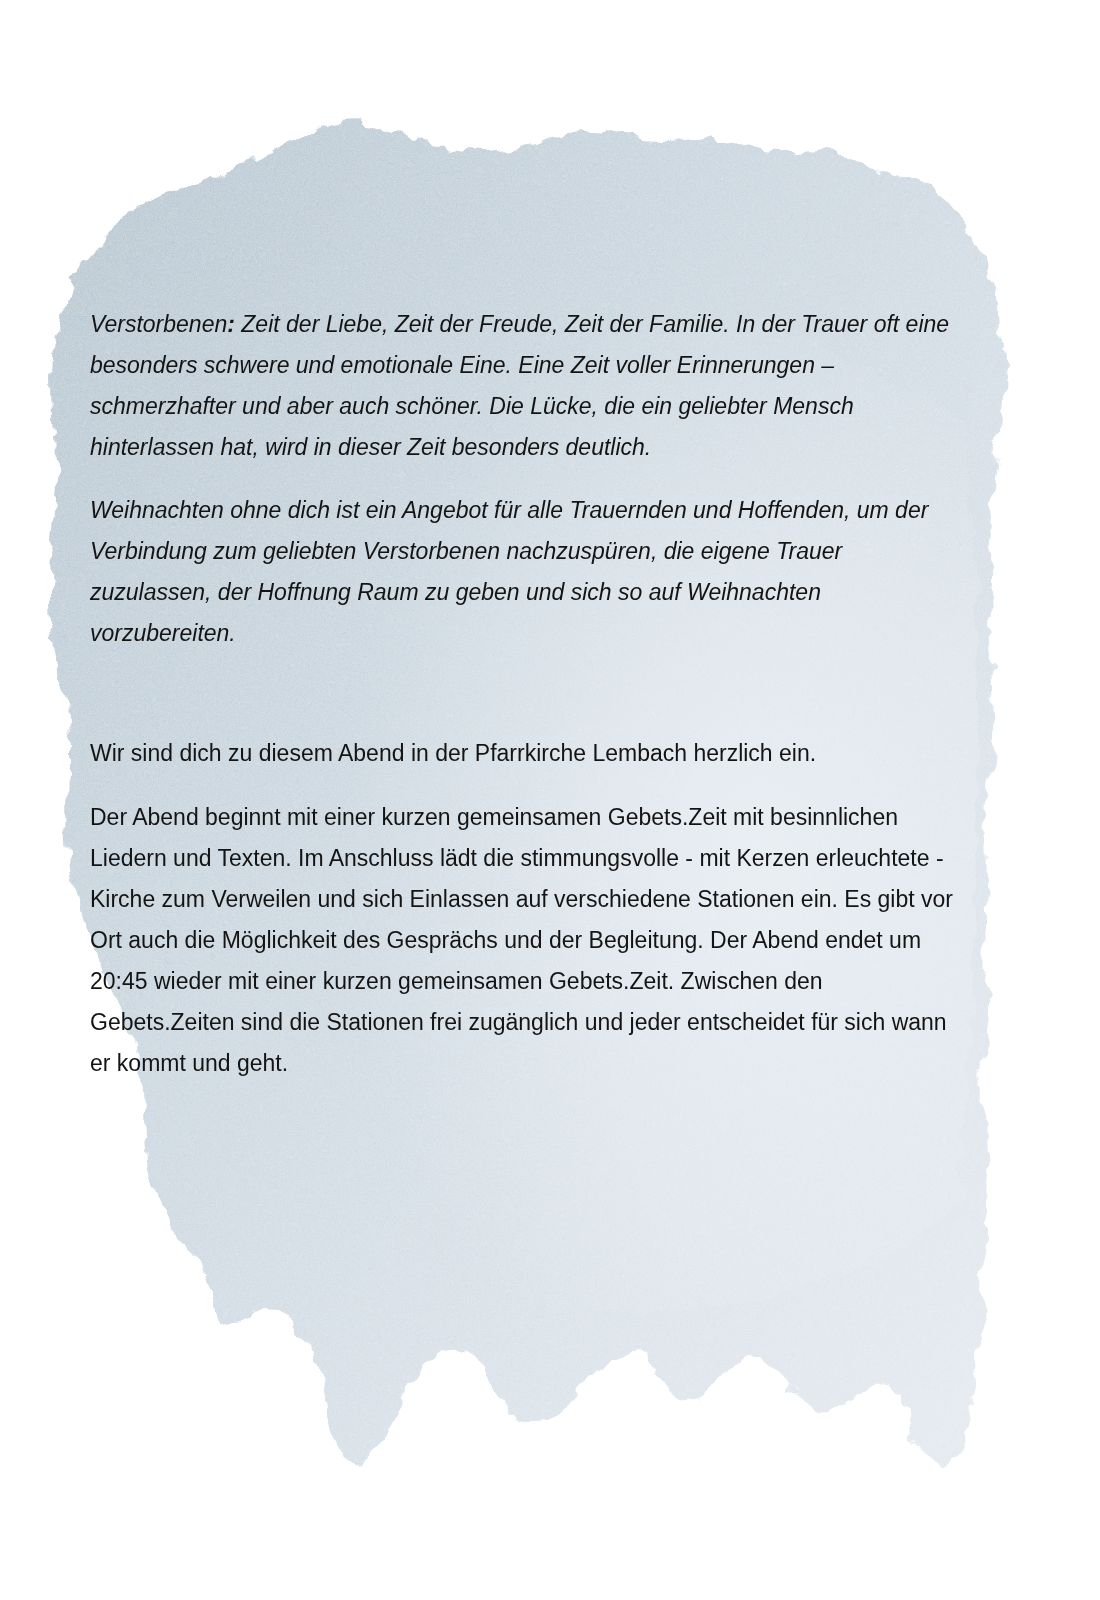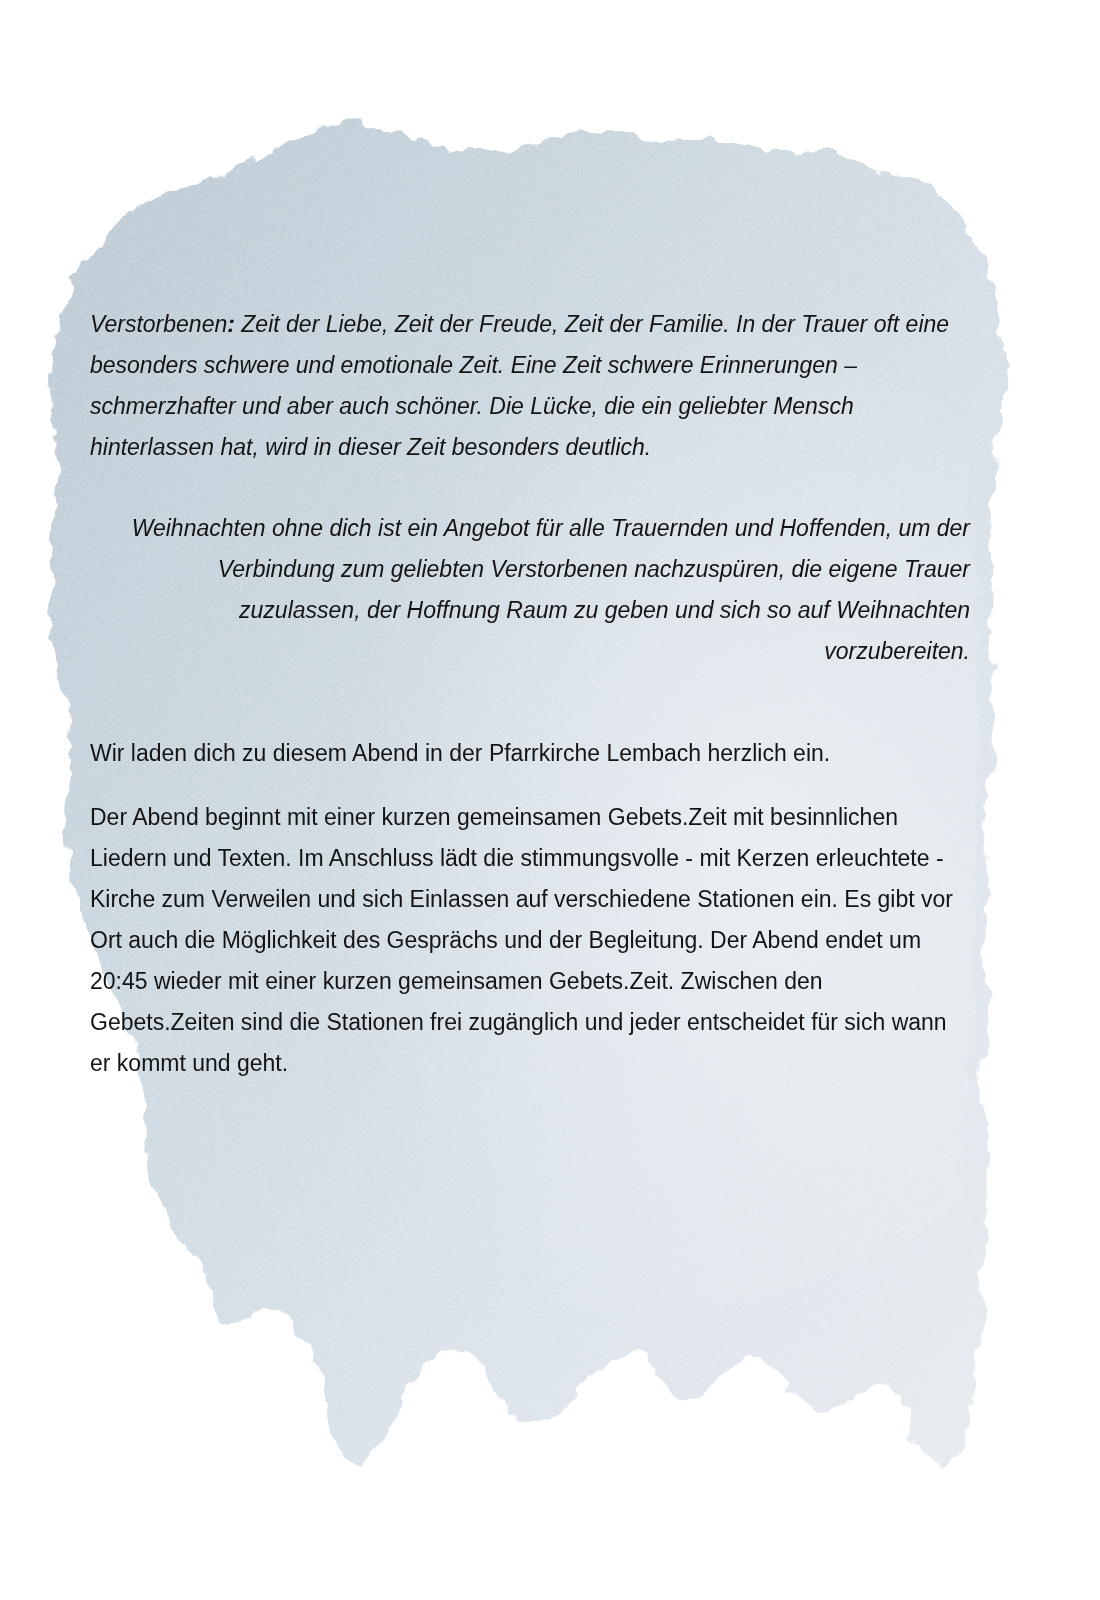--- a/index.html
+++ b/index.html
@@ -115,18 +115,18 @@
     <path fill="url(#washLight)" d="
       M 300 300 C 500 260, 800 300, 960 420
       C 990 600, 980 900, 960 1200
       C 800 1350, 500 1330, 300 1250
       C 200 1000, 220 600, 300 300 Z"></path>
   </g>
 </svg>
 
 <div class="content">
   <p class="para italic" style="top:304px;">
-    <span>Verstorbenen</span><span class="bold-colon">:</span><span> Zeit der Liebe, Zeit der Freude, Zeit der Familie. In der Trauer oft eine besonders schwere und emotionale Zeit.  Eine Zeit schwere Erinnerungen – schmerzhafter und aber auch schöner. Die Lücke, die ein geliebter Mensch hinterlassen hat, wird in dieser Zeit besonders deutlich.</span>
+    <span>Verstorbenen</span><span class="bold-colon">:</span><span> Zeit der Liebe, Zeit der Freude, Zeit der Familie. In der Trauer oft eine besonders schwere und emotionale Eine.  Eine Zeit voller Erinnerungen – schmerzhafter und aber auch schöner. Die Lücke, die ein geliebter Mensch hinterlassen hat, wird in dieser Zeit besonders deutlich.</span>
   </p>
-  <p class="para italic" style="top:508px;text-align:right;">Weihnachten ohne dich ist ein Angebot für alle Trauernden und Hoffenden, um der Verbindung zum geliebten Verstorbenen nachzuspüren, die eigene Trauer zuzulassen, der Hoffnung Raum zu geben und sich so auf Weihnachten vorzubereiten.</p>
-  <p class="para" style="top:733px;">Wir laden dich zu diesem Abend in der Pfarrkirche Lembach herzlich ein.</p>
+  <p class="para italic" style="top:490px;">Weihnachten ohne dich ist ein Angebot für alle Trauernden und Hoffenden, um der Verbindung zum geliebten Verstorbenen nachzuspüren, die eigene Trauer zuzulassen, der Hoffnung Raum zu geben und sich so auf Weihnachten vorzubereiten.</p>
+  <p class="para" style="top:733px;">Wir sind dich zu diesem Abend in der Pfarrkirche Lembach herzlich ein.</p>
   <p class="para" style="top:797px;">Der Abend beginnt mit einer kurzen gemeinsamen Gebets.Zeit mit besinnlichen Liedern und Texten. Im Anschluss lädt die stimmungsvolle - mit Kerzen erleuchtete - Kirche zum Verweilen und sich Einlassen auf verschiedene Stationen ein. Es gibt vor Ort auch die Möglichkeit des Gesprächs und der Begleitung. Der Abend endet um 20:45 wieder mit einer kurzen gemeinsamen Gebets.Zeit. Zwischen den Gebets.Zeiten sind die Stationen frei zugänglich und jeder entscheidet für sich wann er kommt und geht.</p>
 </div>
 
 </body></html>

